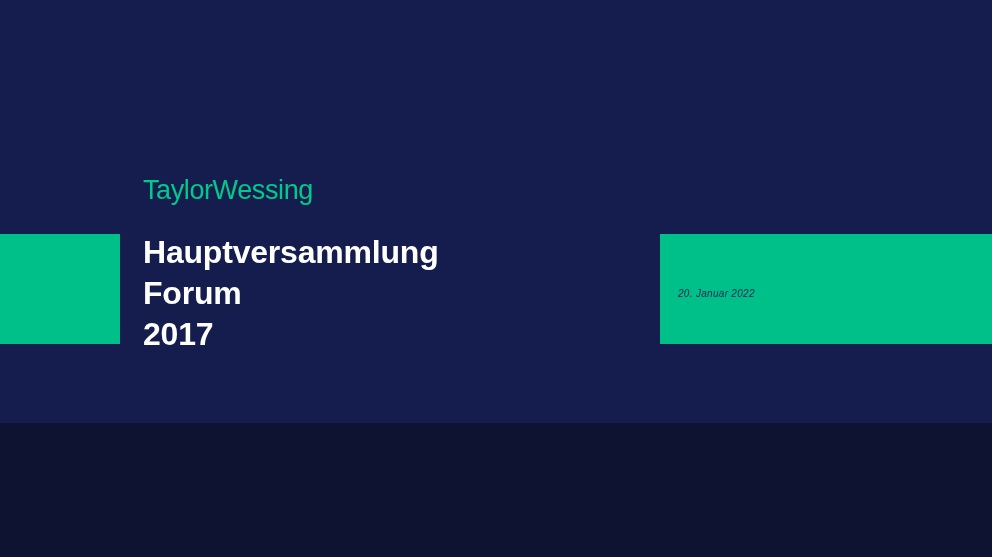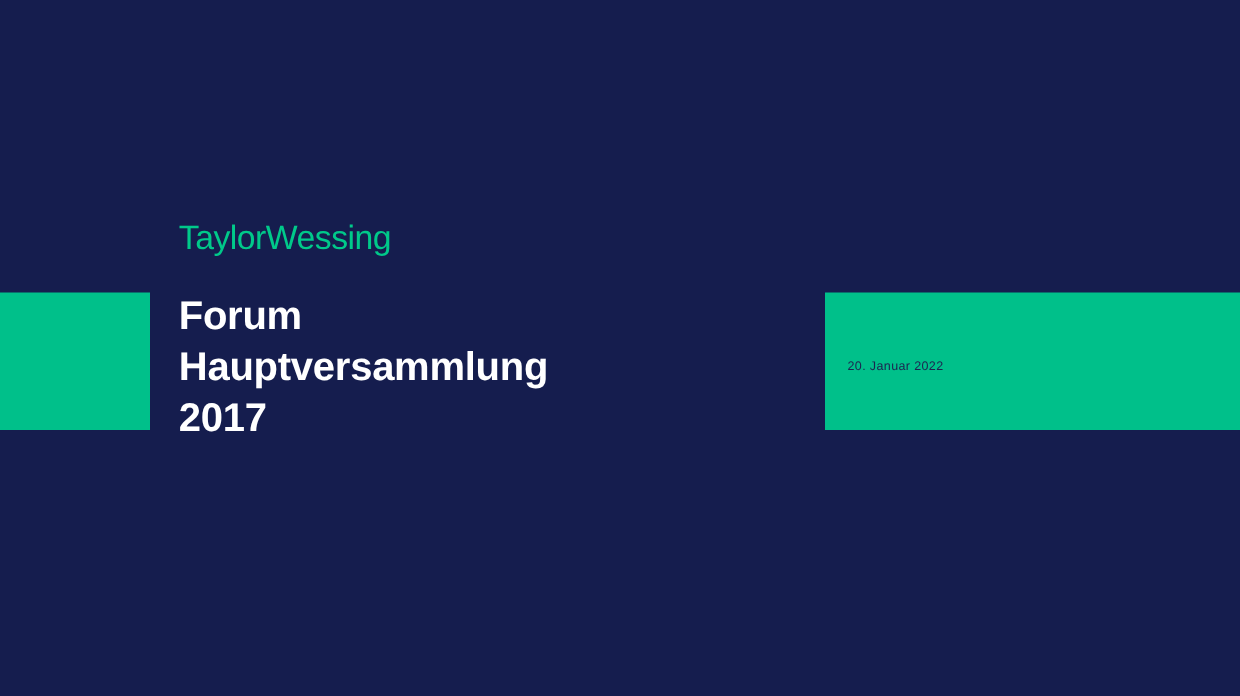--- a/index.html
+++ b/index.html
@@ -7,21 +7,21 @@
     padding: 0;
     background: #0d1330;
   }
   body {
     font-family: "Liberation Sans", sans-serif;
   }
 
   .slide {
     position: relative;
     width: 992px;
-    height: 557px;
+    height: 423px;
     overflow: hidden;
     background: #151d4e;
   }
 
   
   .accent-bar {
     position: absolute;
     background: #00c08a;
   }
   .accent-bar--left {
@@ -74,34 +74,35 @@
     position: absolute;
     left: 678px;
     top: 287px;
     font-size: 10px;
     line-height: 13px;
     font-weight: 400;
     letter-spacing: 0.3px;
     color: #1c2450;
     white-space: nowrap;
     font-family: "Liberation Sans", sans-serif;
+    font-style: italic;
   }
 </style>
 </head>
 <body>
 
 <div class="slide">
 
   <div class="accent-bar accent-bar--left"></div>
 
   <div class="accent-bar accent-bar--right"></div>
 
   <div class="brand-logo">TaylorWessing</div>
 
   <div class="title-block">
+    <span class="title-line">Hauptversammlung</span>
     <span class="title-line">Forum</span>
-    <span class="title-line">Hauptversammlung</span>
     <span class="title-line">2017</span>
   </div>
 
   <div class="date-label">20. Januar 2022</div>
 
 </div>
 
 </body></html>

